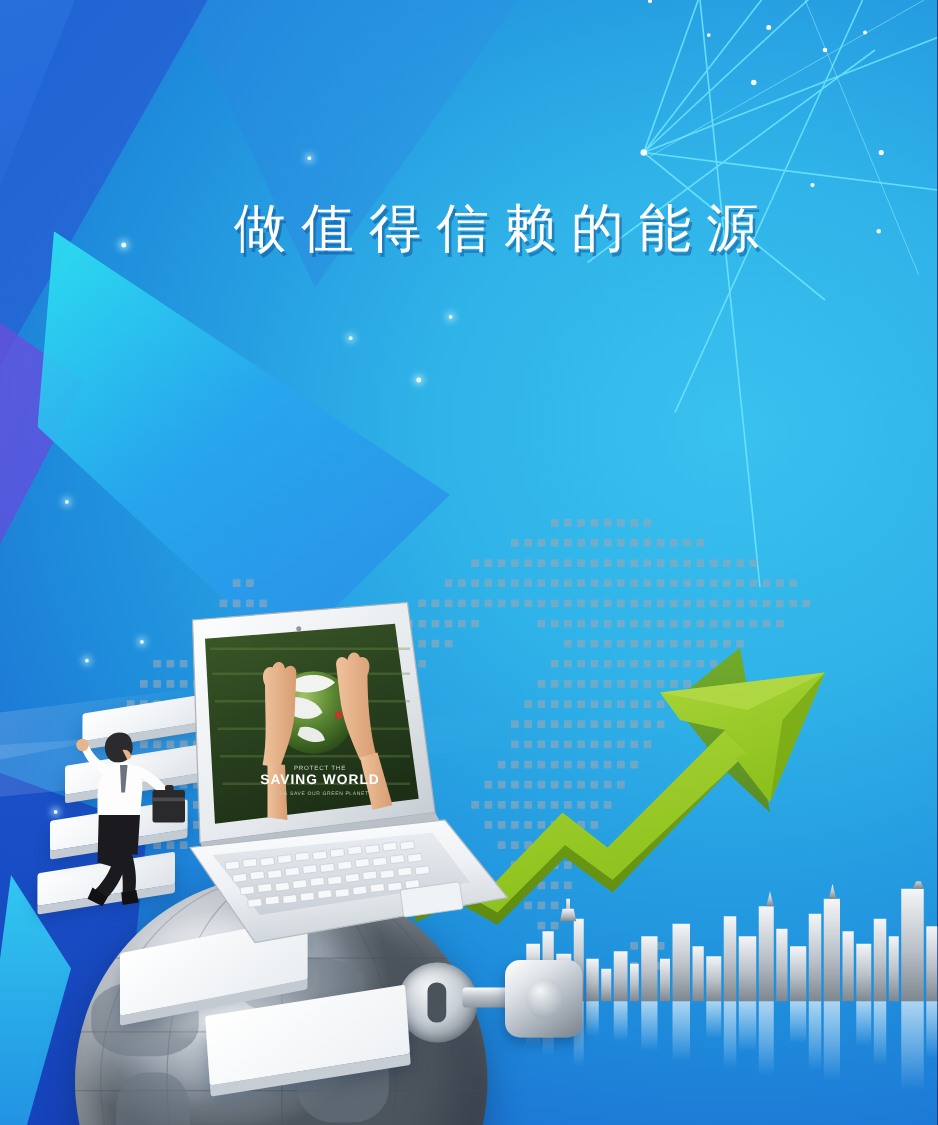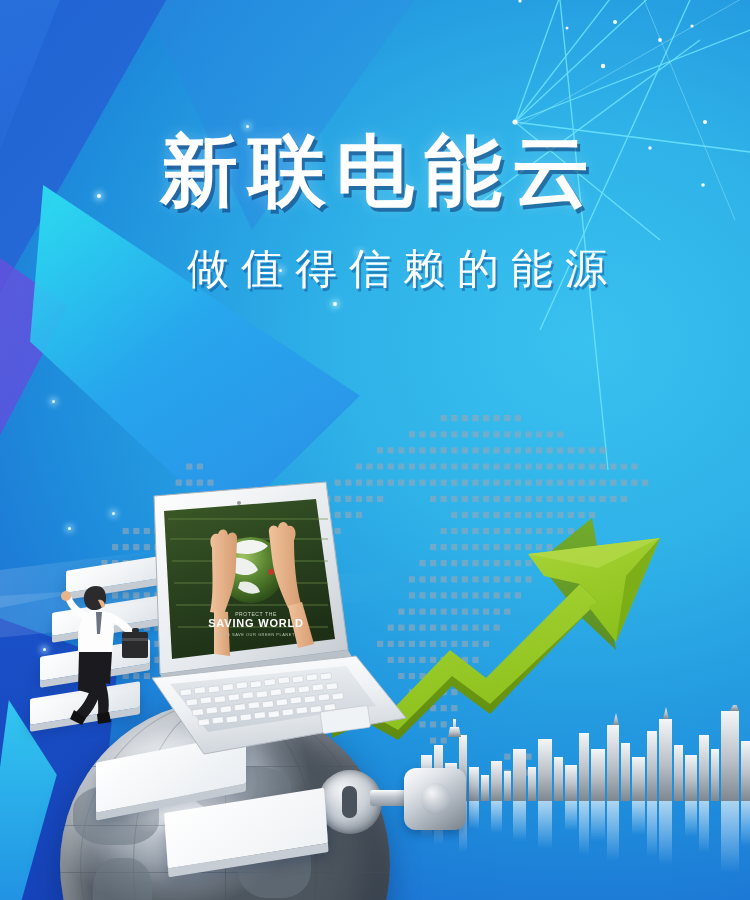--- a/index.html
+++ b/index.html
@@ -605,21 +605,20 @@
         <rect x="525.4" y="374.6" width="6.2" height="6.2" rx="0.6"></rect>
         <rect x="504.2" y="390.7" width="6.2" height="6.2" rx="0.6"></rect>
         <rect x="514.8" y="390.7" width="6.2" height="6.2" rx="0.6"></rect>
       </g>
   </svg>
 
   <div class="beam beam-a"></div>
   <div class="beam beam-b"></div>
 
   <div class="headline">
-    <div class="title">新联电能云</div>
     <div class="subline sub1">做值得信赖的能源</div>
   </div>
 
   <svg class="skyline" viewBox="0 0 340 195" preserveAspectRatio="none">
     <defs>
       <linearGradient id="bldg" x1="0" y1="0" x2="0" y2="1">
         <stop offset="0%" stop-color="#f4f6f8"></stop>
         <stop offset="55%" stop-color="#b9c0c7"></stop>
         <stop offset="100%" stop-color="#7e868f"></stop>
       </linearGradient>

